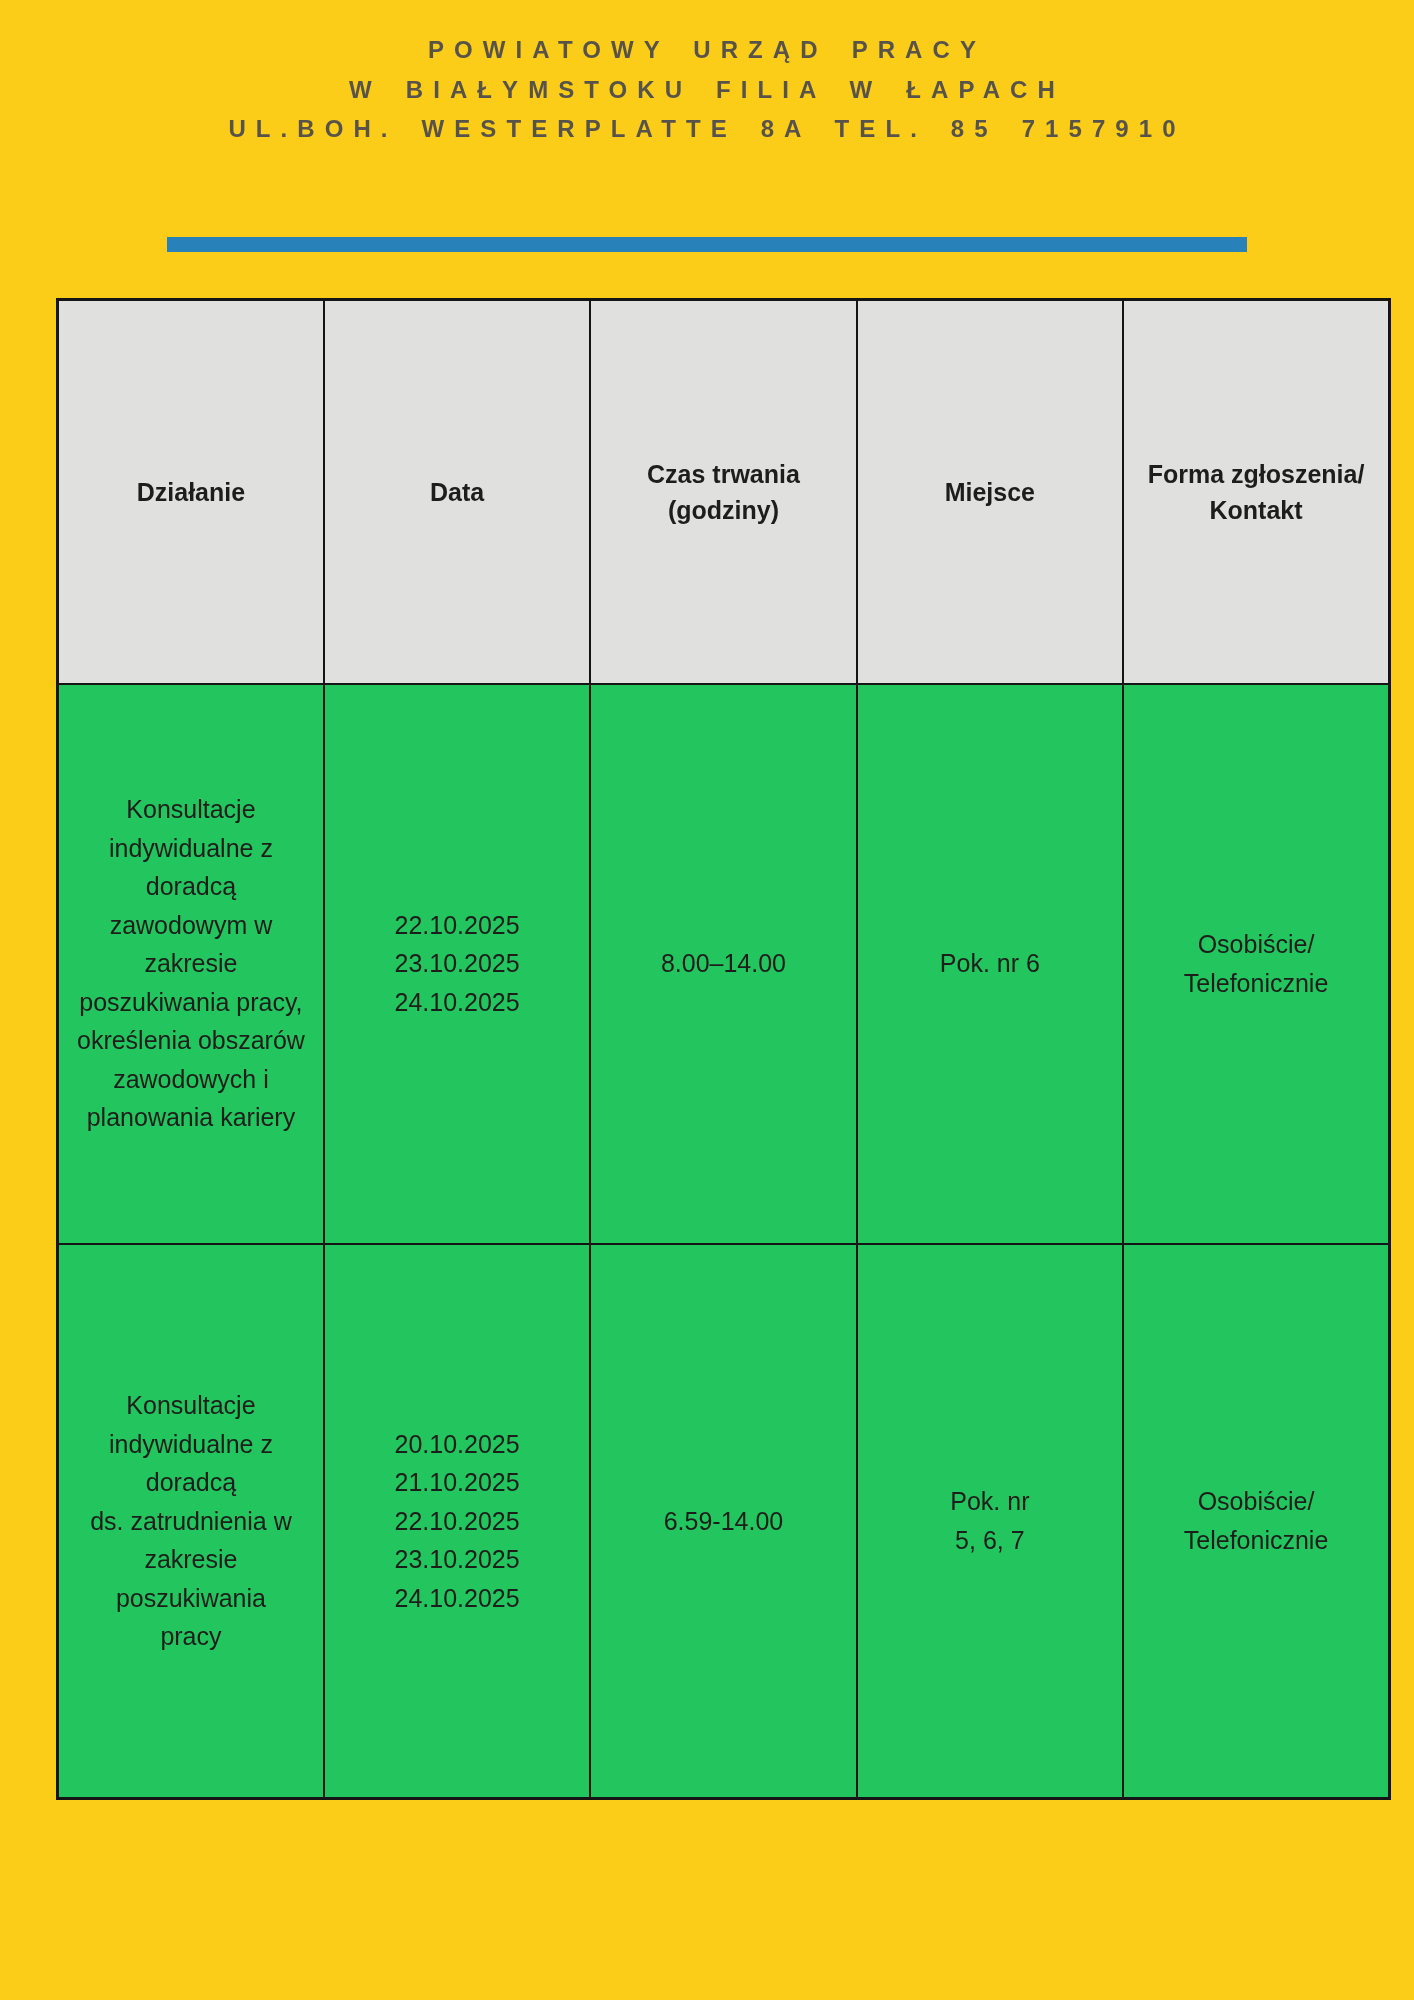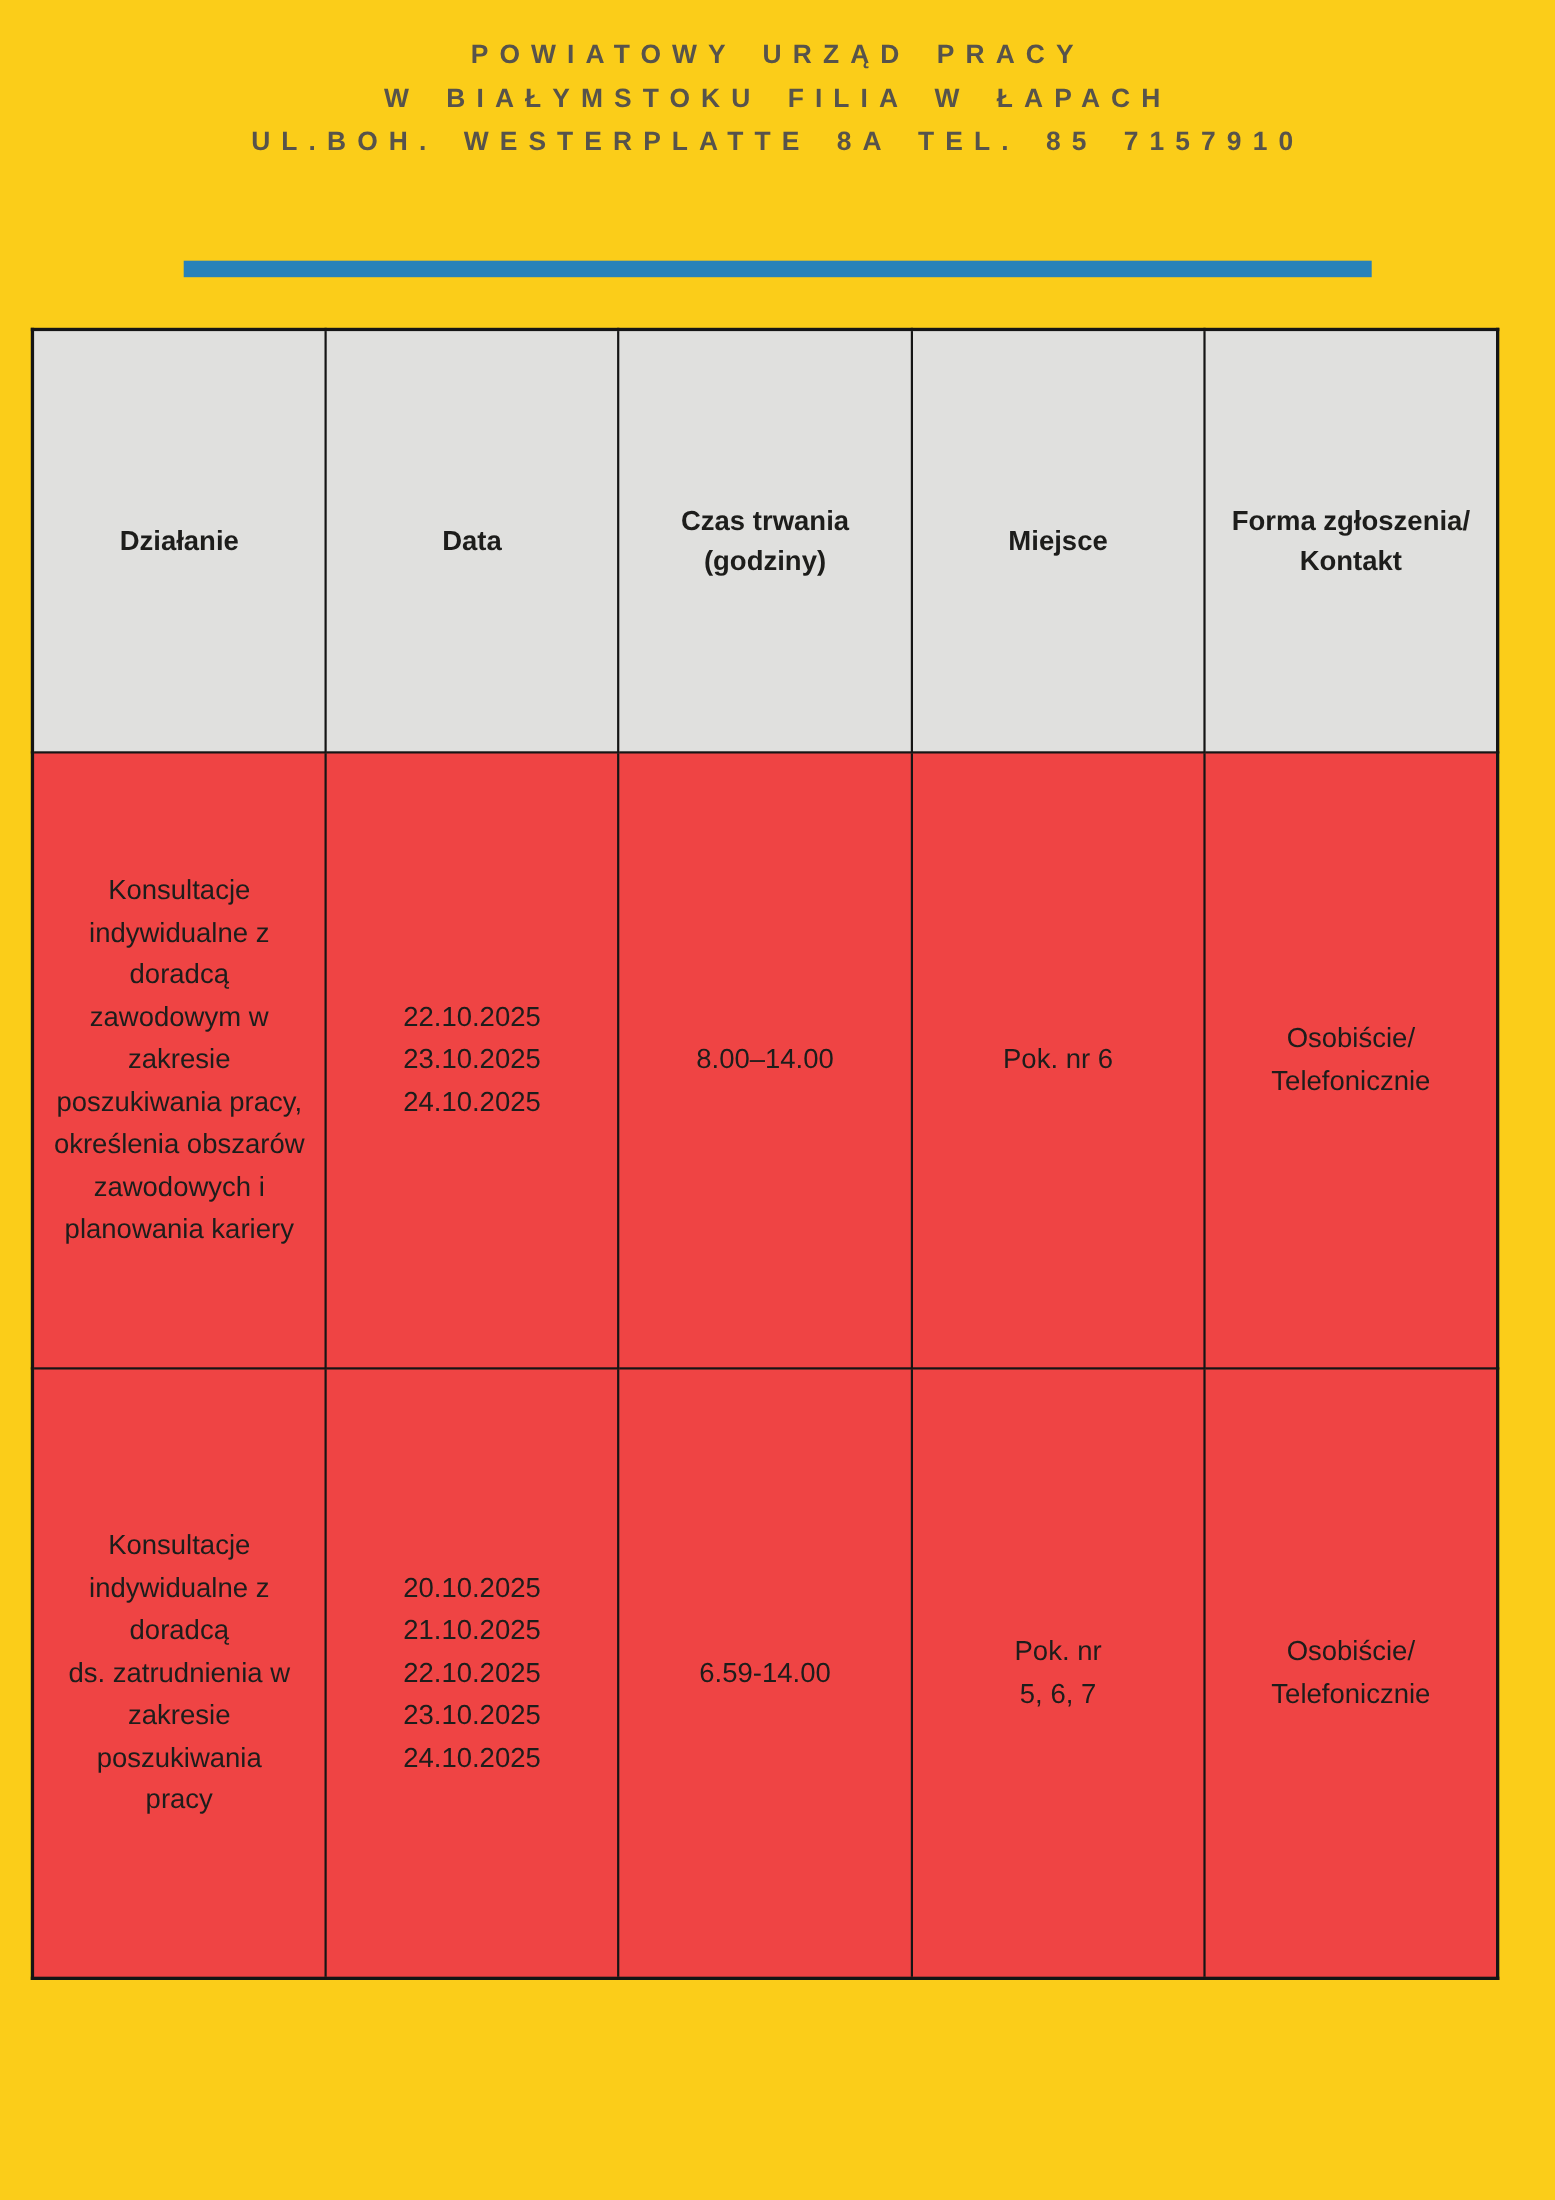--- a/index.html
+++ b/index.html
@@ -42,21 +42,21 @@
     position:absolute;
     top:237px; left:50%;
     transform:translateX(-50%);
     width:1080px; height:15px;
     background:var(--accent);
   }
 
   
   .schedule{
     position:absolute;
-    left:28px; top:298px;
+    left:56px; top:298px;
     width:1335px; height:1502px;
     border-collapse:collapse;
     table-layout:fixed;
   }
   .schedule th, .schedule td{
     border:2px solid var(--line-ink);
     text-align:center;
     vertical-align:middle;
     padding:6px 10px;
     color:var(--cell-ink);
@@ -67,21 +67,21 @@
   .schedule tbody tr:nth-child(1){height:356px;}
   .schedule tbody tr:nth-child(2){height:357px;}
   .schedule tbody tr:nth-child(3){height:405px;}
   .schedule th{
     background:var(--head-gray);
     font-size:25px;
     font-weight:700;
     line-height:36px;
   }
   .schedule td{
-    background:#ef4444;
+    background:#22c55e;
     font-size:25px;
     font-weight:400;
     line-height:38.5px;
   }
   .pill{
     display:inline-block;
     background:var(--pill-gray);
     border-radius:999px;
     padding:3px 22px;
     line-height:32px;

